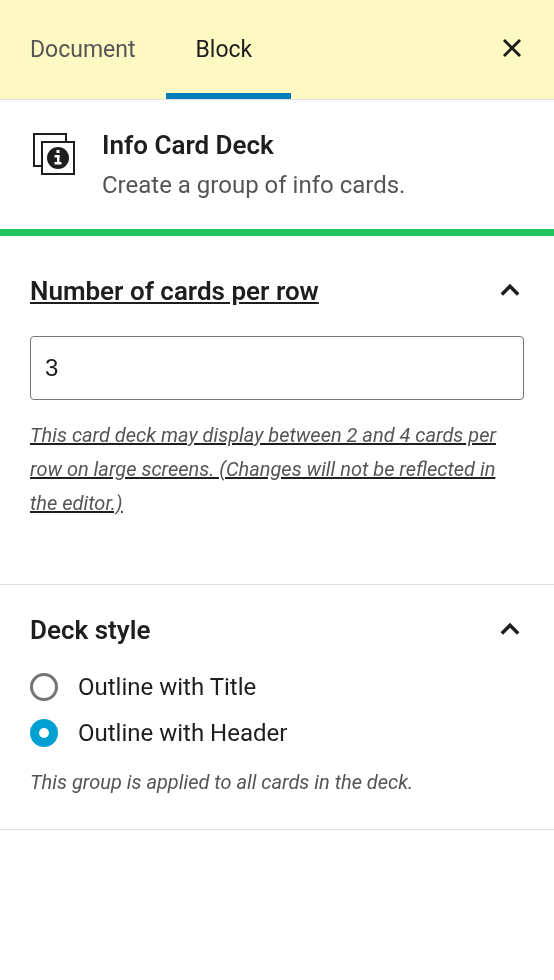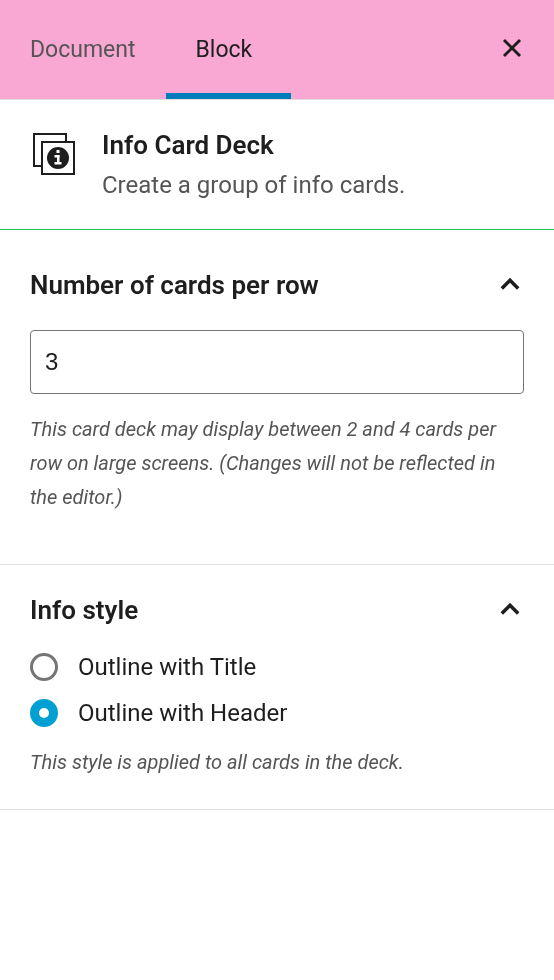--- a/index.html
+++ b/index.html
@@ -10,21 +10,21 @@
     body {
       font-family: -apple-system, BlinkMacSystemFont, "Segoe UI", Roboto, sans-serif;
       background: #fff;
       width: 554px;
       height: 980px;
       color: #1e1e1e;
     }
     .tabs-bar {
       display: flex;
       align-items: center;
-      background: #f9a8d4;
+      background: #fef9c3;
       border-bottom: 1px solid #e0e0e0;
       padding: 0 30px;
       height: 100px;
       position: relative;
     }
     .tab {
       padding: 0 30px 0 0;
       height: 100%;
       display: flex;
       align-items: center;
@@ -53,21 +53,21 @@
       margin-left: auto;
       font-size: 30px;
       color: #1e1e1e;
       cursor: pointer;
       font-weight: bold;
     }
     .block-header {
       display: flex;
       align-items: flex-start;
       padding: 30px;
-      border-bottom: 1px solid #22c55e;
+      border-bottom: 7px solid #22c55e;
     }
     .block-icon {
       flex-shrink: 0;
       margin-right: 24px;
       width: 48px;
       height: 48px;
     }
     .block-title {
       font-size: 26px;
       font-weight: 600;
@@ -145,21 +145,22 @@
       height: 10px;
       background: #fff;
       border-radius: 50%;
     }
     .radio-label {
       font-size: 24px;
       color: #1e1e1e;
     }
     .panel-first {
       padding-top: 40px;
-      padding-bottom: 50px;
+      padding-bottom: 64px;
+      text-decoration: underline;
     }
   </style>
 </head>
 <body>
 
 <div class="tabs-bar">
   <div class="tab">
     <span>Document</span>
   </div>
   <div class="tab tab-block active">
@@ -197,29 +198,29 @@
     <svg class="chevron" viewBox="0 0 24 24" fill="none" stroke="#1e1e1e" stroke-width="3">
       <polyline points="5 15 12 8 19 15"></polyline>
     </svg>
   </div>
   <input class="number-input" type="text" value="3" style="">
   <div class="help-text">This card deck may display between 2 and 4 cards per row on large screens. (Changes will not be reflected in the editor.)</div>
 </div>
 
 <div class="panel">
   <div class="panel-header">
-    <div class="panel-title">Info style</div>
+    <div class="panel-title">Deck style</div>
     <svg class="chevron" viewBox="0 0 24 24" fill="none" stroke="#1e1e1e" stroke-width="3">
       <polyline points="5 15 12 8 19 15"></polyline>
     </svg>
   </div>
   <div class="radio-group">
     <div class="radio-item">
       <div class="radio-circle"></div>
       <div class="radio-label">Outline with Title</div>
     </div>
     <div class="radio-item">
       <div class="radio-circle checked"></div>
       <div class="radio-label">Outline with Header</div>
     </div>
   </div>
-  <div class="help-text">This style is applied to all cards in the deck.</div>
+  <div class="help-text">This group is applied to all cards in the deck.</div>
 </div>
 
 </body></html>

